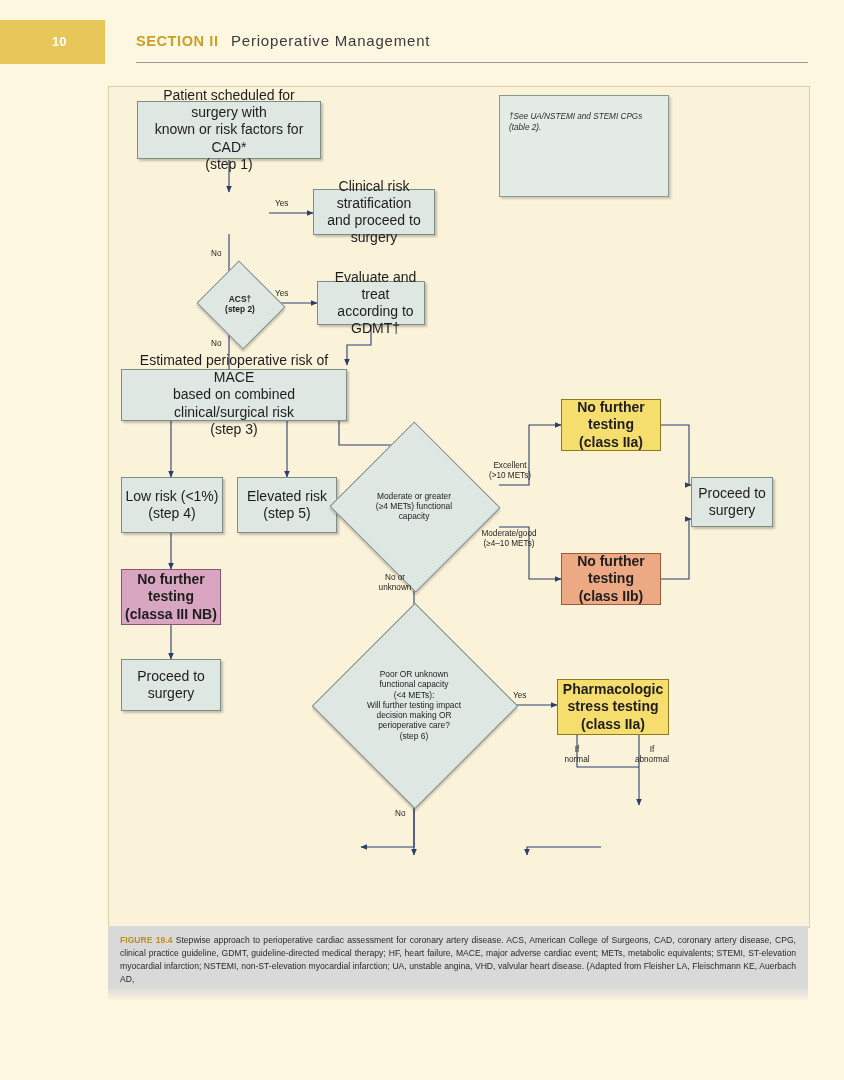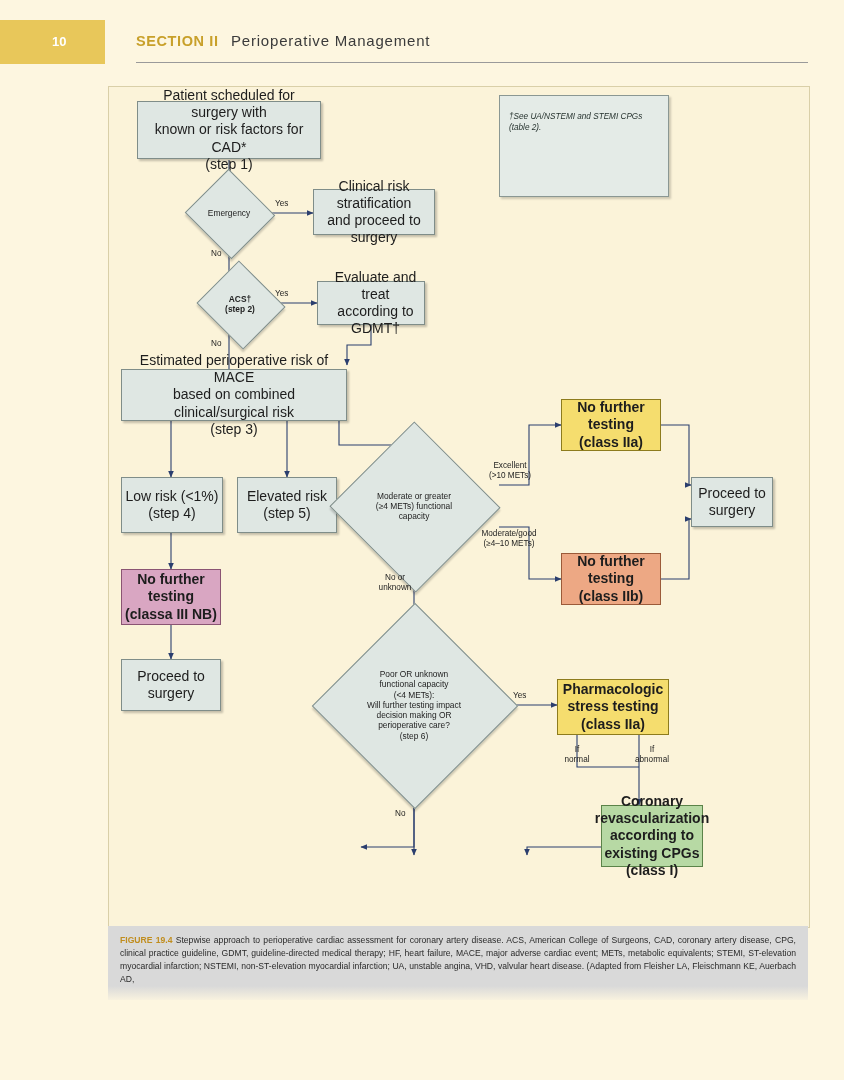--- a/index.html
+++ b/index.html
@@ -175,26 +175,20 @@
     </div>
   </div>
 
   <div class="node note" style="left:390px;top:8px;width:170px;height:102px;">
     <div>
       <div style="height:7px"></div>
       <div>†See UA/NSTEMI and STEMI CPGs (table 2).</div>
     </div>
   </div>
 
-  <div class="diamond-wrap" style="left:88px;top:96px;width:64px;height:60px;">
-    <div class="diamond-shape"></div>
-    <div class="diamond-text">
-        <span>Emergency</span>
-      </div>
-  </div>
   <div class="edge-label" style="left:166px;top:112px;">Yes</div>
   <div class="edge-label" style="left:102px;top:162px;">No</div>
 
   <div class="node box" style="left:204px;top:102px;width:122px;height:46px;">
     <div>
       <span>Clinical risk stratification</span><br>
       <span>and proceed to surgery</span>
     </div>
   </div>
 
@@ -327,29 +321,20 @@
 
   <div class="edge-label" style="left:446px;top:658px;width:44px;">
     <span>If</span><br>
     <span>normal</span>
   </div>
   <div class="edge-label" style="left:516px;top:658px;width:54px;">
     <span>If</span><br>
     <span>abnormal</span>
   </div>
 
-  <div class="node green" style="left:492px;top:718px;width:102px;height:62px;">
-    <div>
-      <span>Coronary</span><br>
-      <span>revascularization</span><br>
-      <span>according to</span><br>
-      <span>existing CPGs</span><br>
-      <span>(class I)</span>
-    </div>
-  </div>
 
 </div>
 
 <div id="caption">
   <b>FIGURE 19.4</b><span class="ital"> Stepwise approach to perioperative cardiac assessment for coronary artery disease. ACS, American College of Surgeons, CAD, coronary artery disease, CPG, clinical practice guideline, GDMT, guideline-directed medical therapy; HF, heart failure, MACE, major adverse cardiac event; METs, metabolic equivalents; STEMI, ST-elevation myocardial infarction; NSTEMI, non-ST-elevation myocardial infarction; UA, unstable angina, VHD, valvular heart disease. (Adapted from Fleisher LA, Fleischmann KE, Auerbach AD,</span>
 </div>
 <div id="caption-fade"></div>
 
 <div id="footer">
   

